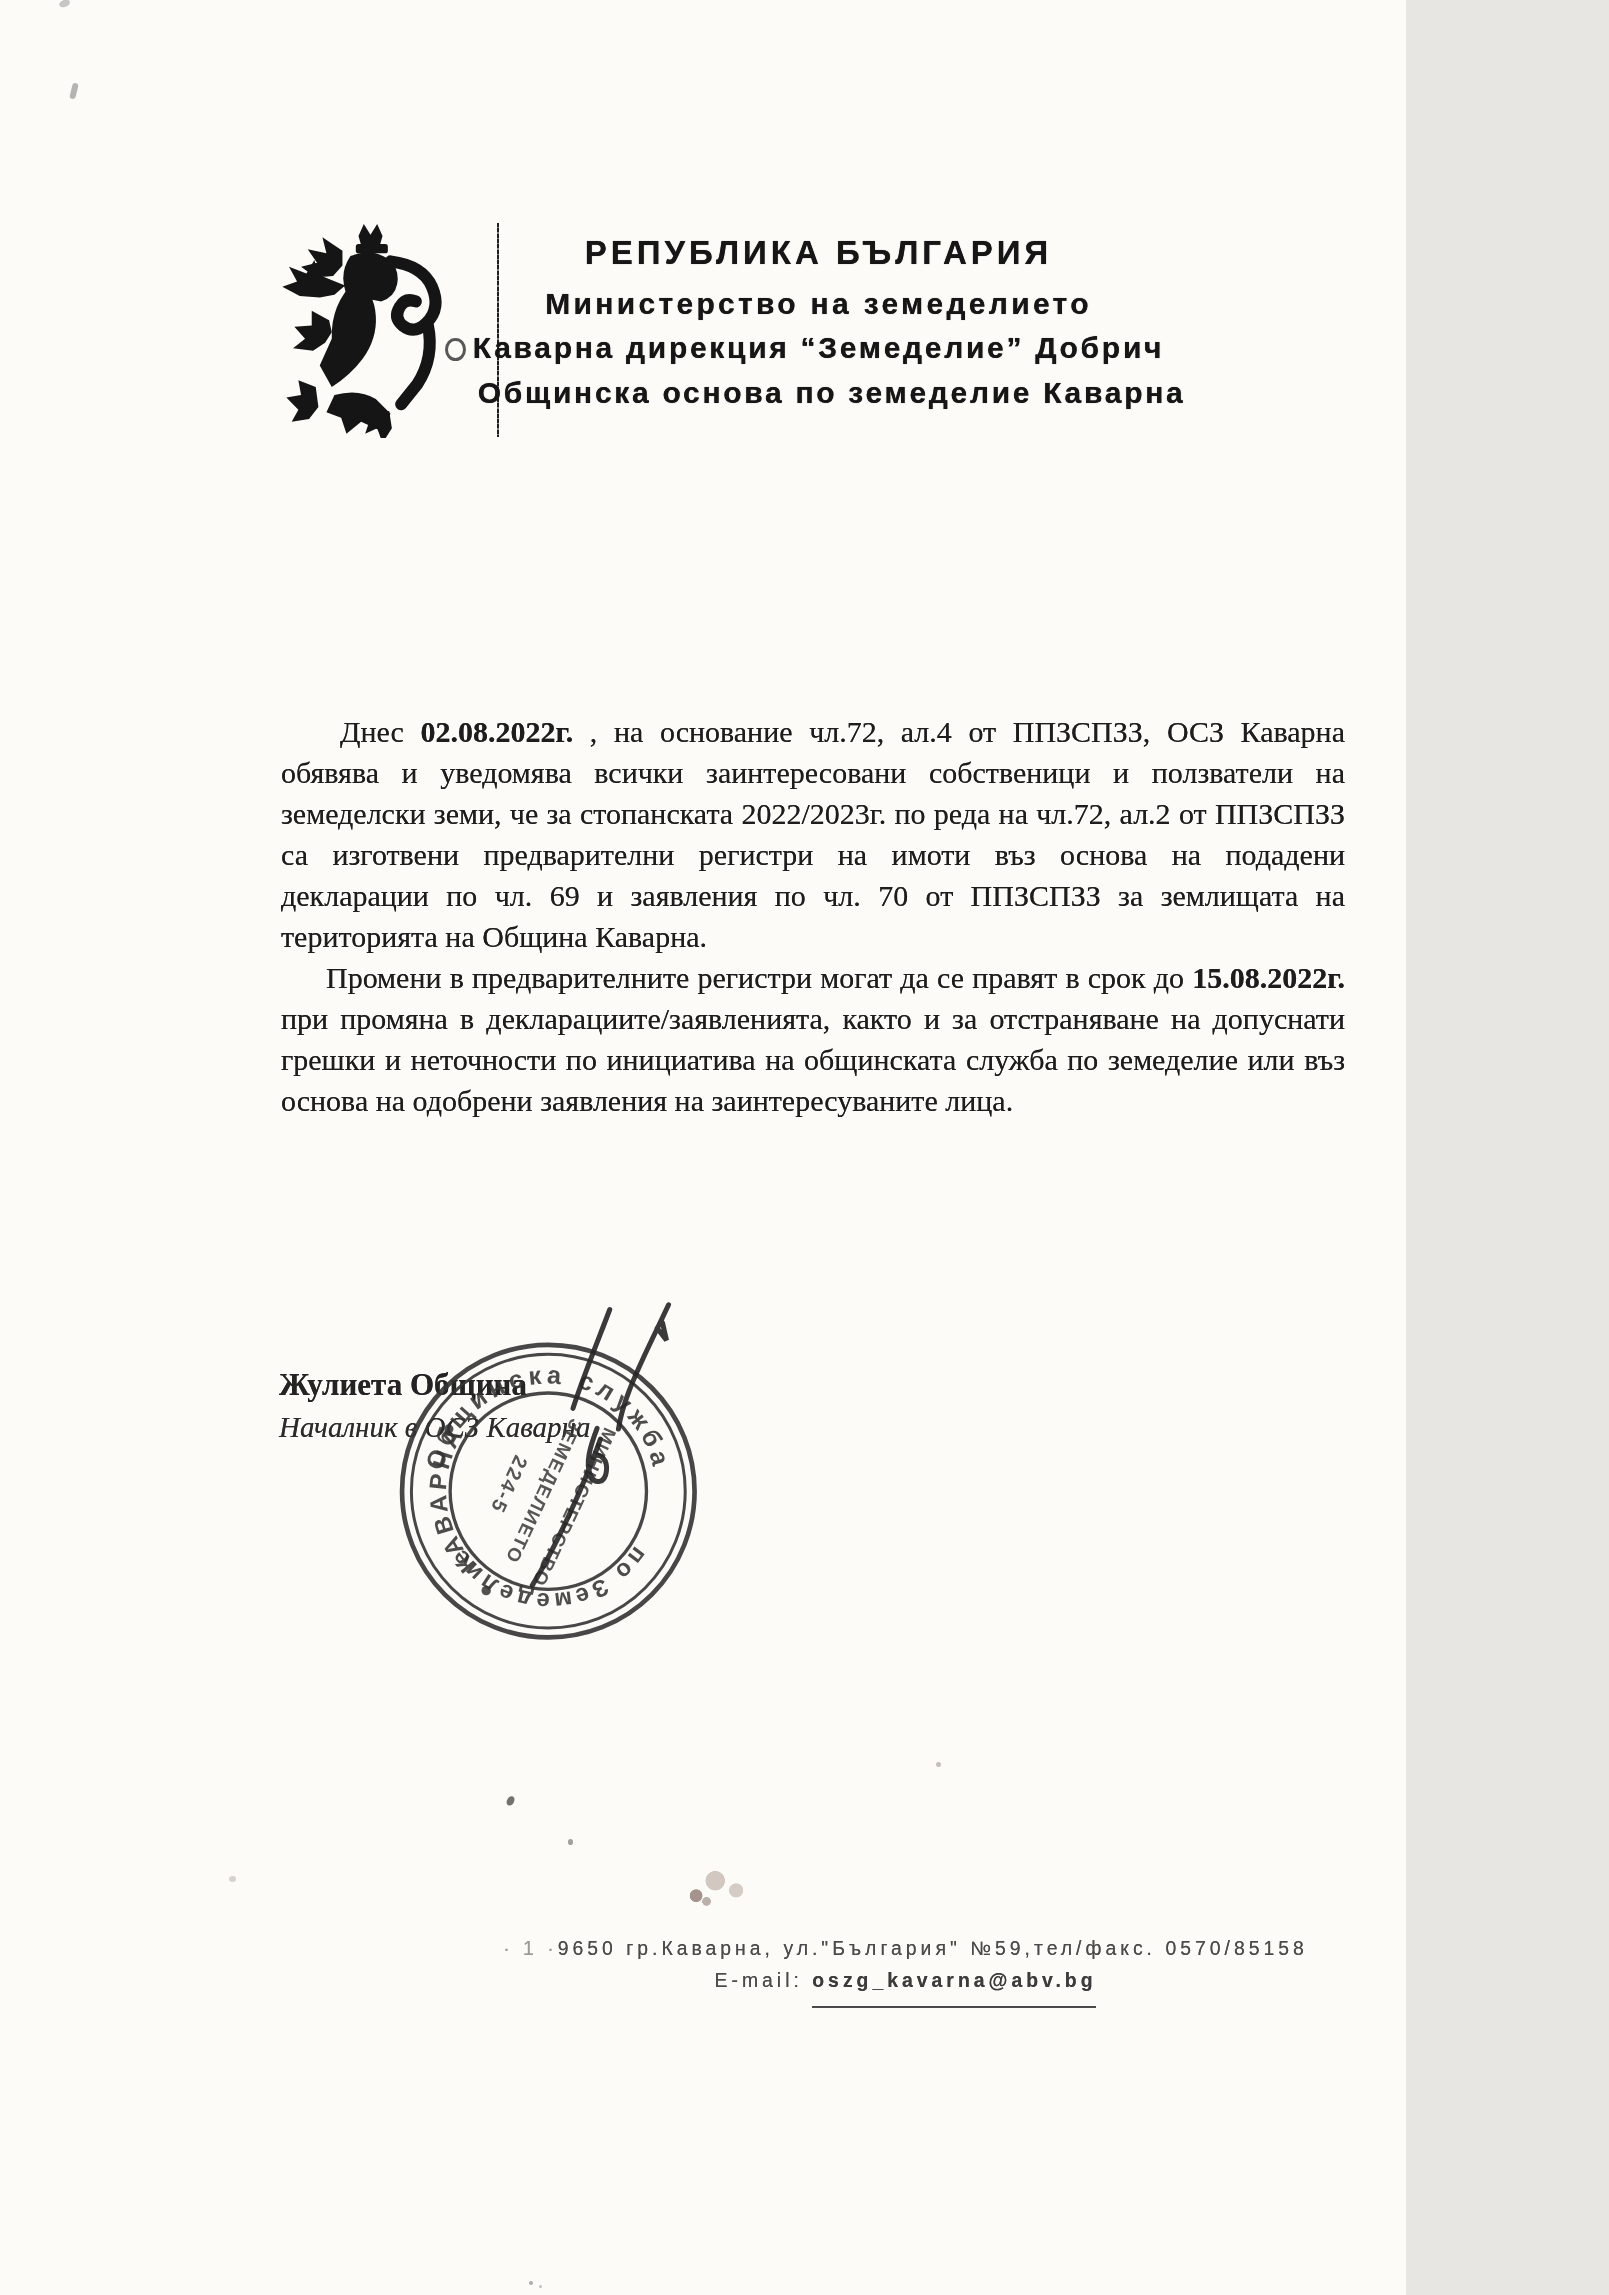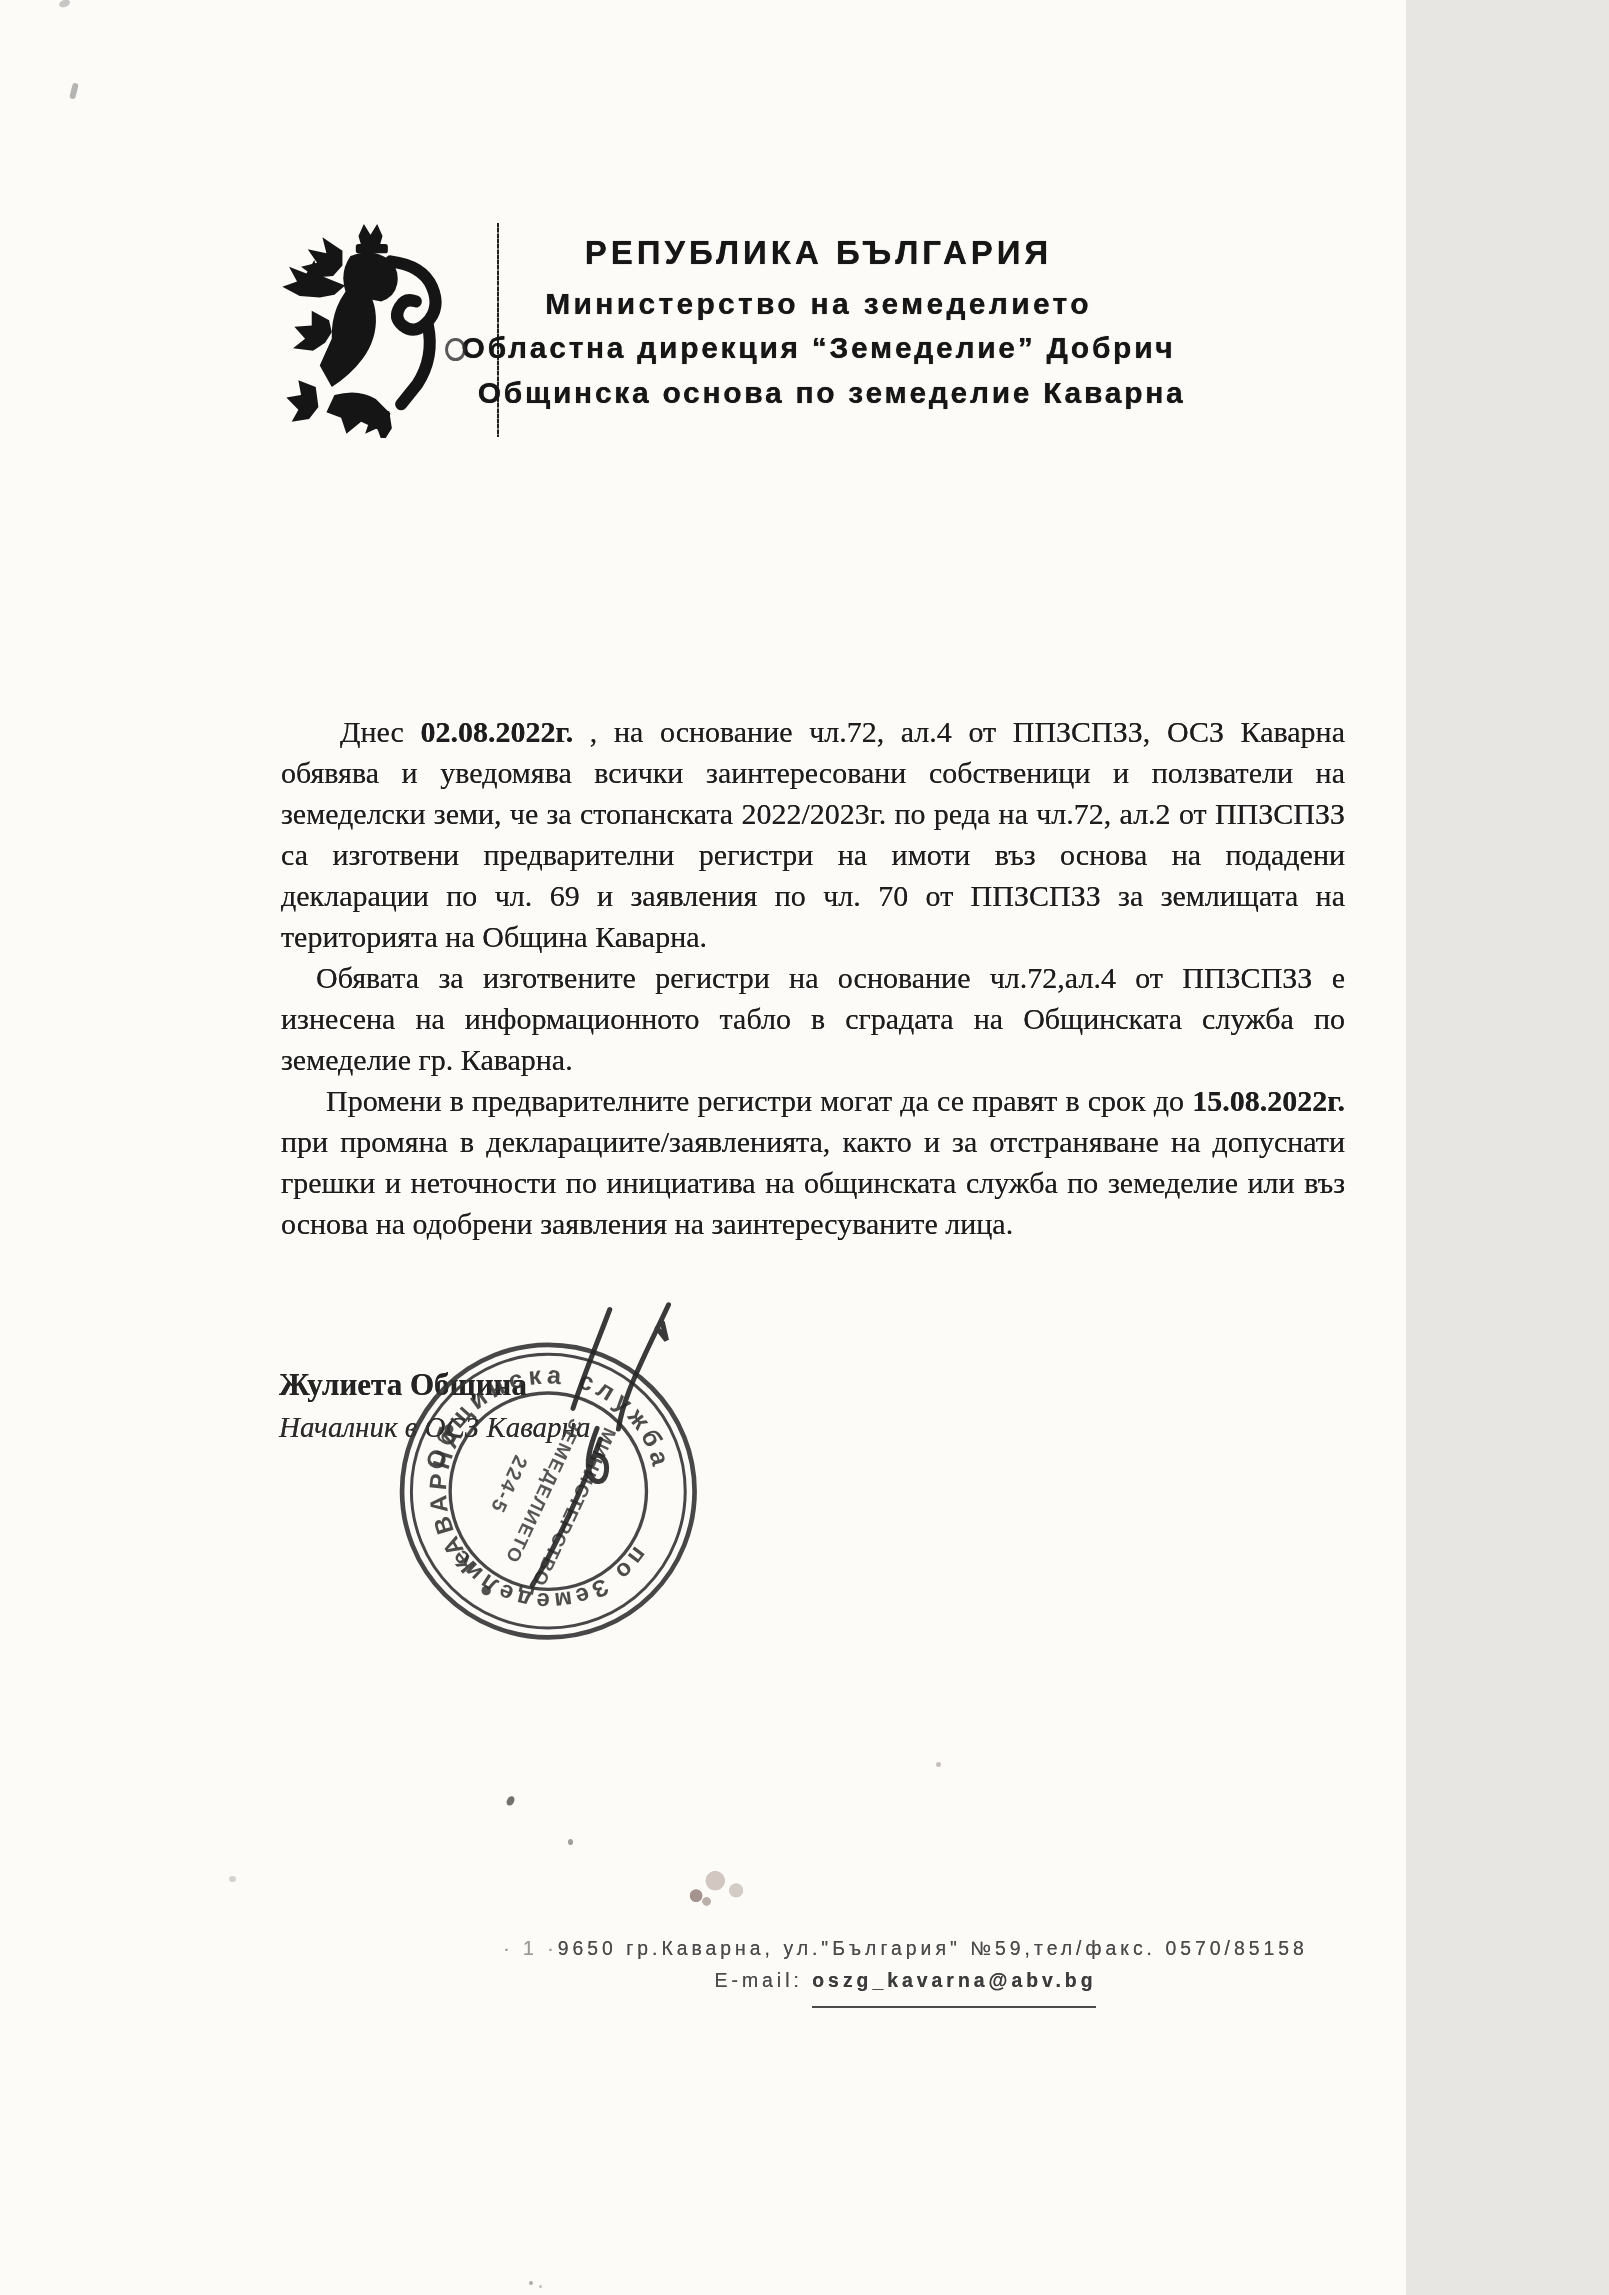--- a/index.html
+++ b/index.html
@@ -82,28 +82,27 @@
       <path d="M88,30 q24,3 31,19 q7,16 -4,27 q-9,9 -18,2 q-7,-6 -2,-14 q4,-7 12,-4"></path>
       <path d="M116,78 q5,24 -8,44 l-12,15"></path>
     </g>
   </svg>
 
   <div class="separator"></div>
 
   <div class="header-block">
     <div class="h-country">РЕПУБЛИКА БЪЛГАРИЯ</div>
     <div class="h-ministry">Министерство на земеделието</div>
-    <div class="h-directorate">Областна дирекция “Земеделие” Добрич</div>
+    <div class="h-directorate">Каварна дирекция “Земеделие” Добрич</div>
     <div class="h-office">Общинска основа по земеделие Каварна</div>
   </div>
 
 
   <div class="body-block">
     <p class="p1"><span>Днес </span><b>02.08.2022г.</b><span> , на основание чл.72, ал.4 от ППЗСПЗЗ, ОСЗ Каварна обявява и уведомява всички заинтересовани собственици и ползватели на земеделски земи, че за стопанската 2022/2023г. по реда на чл.72, ал.2 от ППЗСПЗЗ са изготвени предварителни регистри на имоти въз основа на подадени декларации по чл. 69 и заявления по чл. 70 от ППЗСПЗЗ за землищата на територията на Община Каварна.</span></p>
-    <p class="p2">Обявата за изготвените регистри на основание чл.72,ал.4 от ППЗСПЗЗ е изнесена на информационното табло в сградата на Общинската служба по земеделие гр. Каварна.</p>
     <p class="p4"><span>Промени в предварителните регистри могат да се правят в срок до </span><b>15.08.2022г.</b><span> при промяна в декларациите/заявленията, както и за отстраняване на допуснати грешки и неточности по инициатива на общинската служба по земеделие или въз основа на одобрени заявления на заинтересуваните лица.</span></p>
   </div>
 
   <div class="sig-name">Жулиета Община</div>
   <div class="sig-pos">Началник в ОСЗ Каварна</div>
 
   <svg class="stamp-svg" width="378" height="501" viewBox="0 0 566 750">
     <defs>
       <path id="arcTop" d="M 106,364 A 161 161 0 1 1 428,364" fill="none"></path>
       <path id="arcBottom" d="M 420,364 A 153 153 0 1 1 114,364" fill="none"></path>

